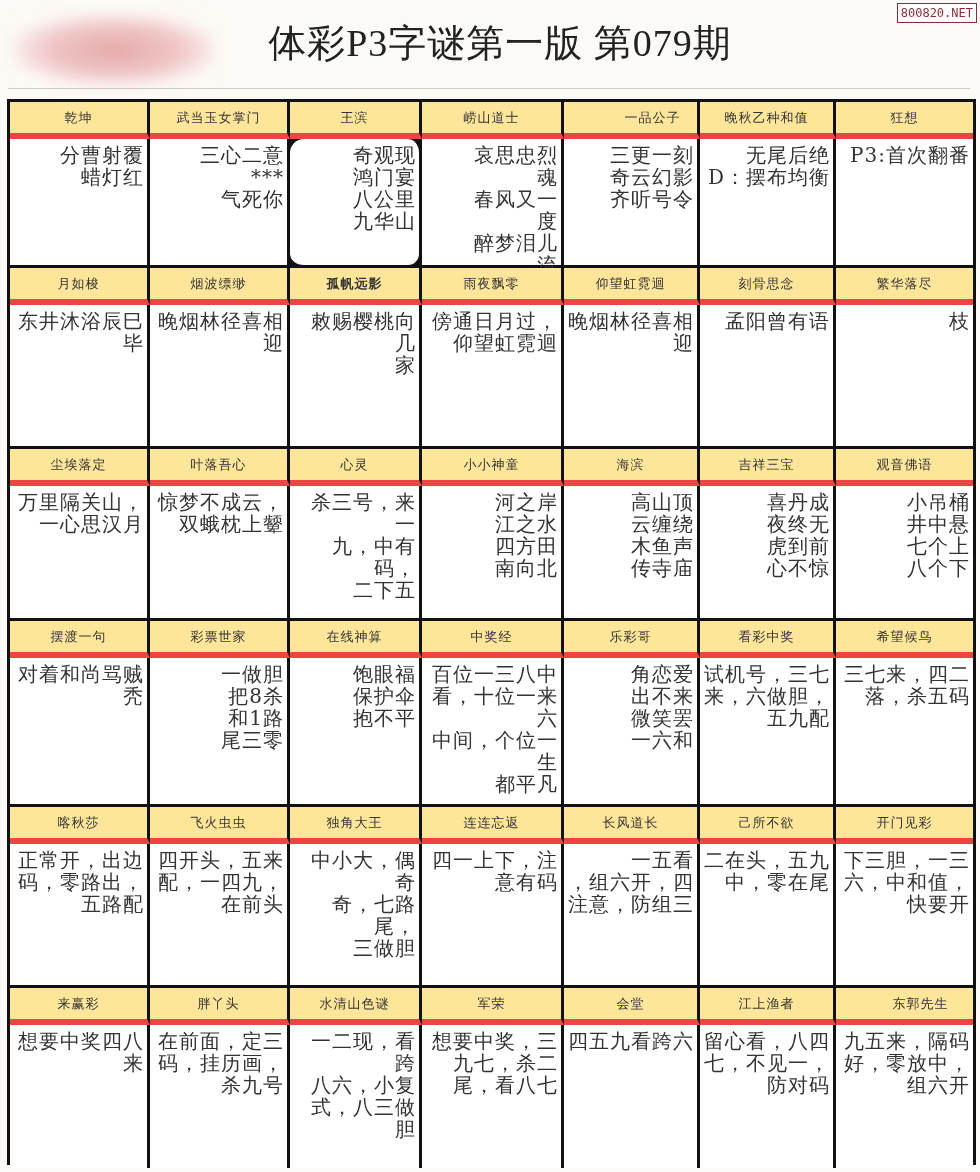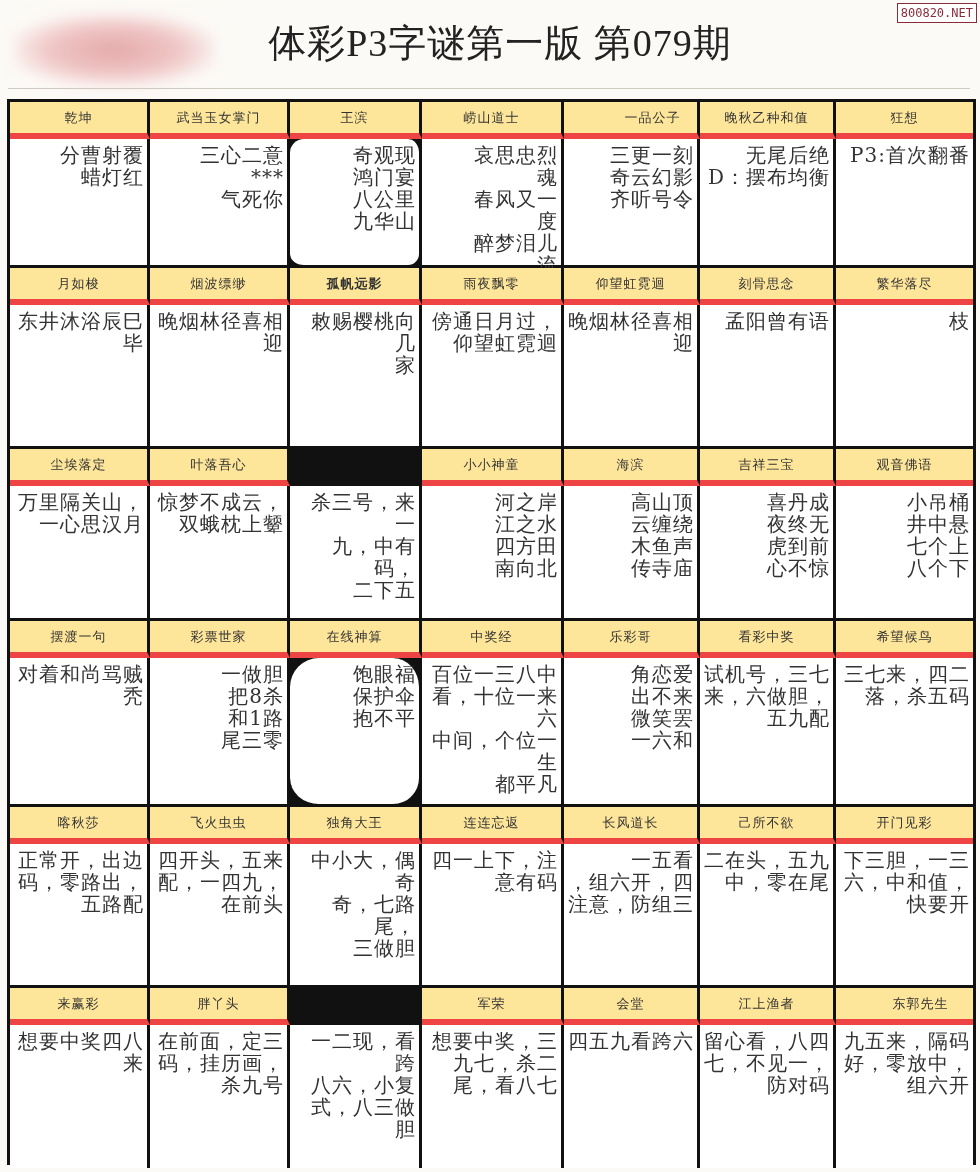--- a/index.html
+++ b/index.html
@@ -115,20 +115,21 @@
     <div class="body" style="grid-area: 4 / 3;">敕赐樱桃向几
 家</div>
     <div class="body" style="grid-area: 4 / 4;">傍通日月过，
 仰望虹霓迴</div>
     <div class="body" style="grid-area: 4 / 5;">晚烟林径喜相
 迎</div>
     <div class="body" style="grid-area: 4 / 6;">孟阳曾有语</div>
     <div class="body lastcol" style="grid-area: 4 / 7;">枝</div>
     <div class="hdr" style="grid-area: 5 / 1;">尘埃落定</div>
     <div class="hdr" style="grid-area: 5 / 2;">叶落吾心</div>
+    <div class="hdr" style="grid-area: 5 / 3;">心灵</div>
     <div class="hdr" style="grid-area: 5 / 4;">小小神童</div>
     <div class="hdr" style="grid-area: 5 / 5;">海滨</div>
     <div class="hdr" style="grid-area: 5 / 6;">吉祥三宝</div>
     <div class="hdr lastcol" style="grid-area: 5 / 7;">观音佛语</div>
     <div class="body" style="grid-area: 6 / 1;">万里隔关山，
 一心思汉月</div>
     <div class="body" style="grid-area: 6 / 2;">惊梦不成云，
 双蛾枕上颦</div>
     <div class="body" style="grid-area: 6 / 3;">杀三号，来一
 九，中有码，
@@ -155,21 +156,21 @@
     <div class="hdr" style="grid-area: 7 / 4;">中奖经</div>
     <div class="hdr" style="grid-area: 7 / 5;">乐彩哥</div>
     <div class="hdr" style="grid-area: 7 / 6;">看彩中奖</div>
     <div class="hdr lastcol" style="grid-area: 7 / 7;">希望候鸟</div>
     <div class="body" style="grid-area: 8 / 1;">对着和尚骂贼
 秃</div>
     <div class="body" style="grid-area: 8 / 2;">一做胆
 把8杀
 和1路
 尾三零</div>
-    <div class="body" style="grid-area: 8 / 3; border-radius: 29px;">饱眼福
+    <div class="body" style="grid-area: 8 / 3;">饱眼福
 保护伞
 抱不平</div>
     <div class="body" style="grid-area: 8 / 4;">百位一三八中
 看，十位一来六
 中间，个位一生
 都平凡</div>
     <div class="body" style="grid-area: 8 / 5;">角恋爱
 出不来
 微笑罢
 一六和</div>
@@ -199,20 +200,21 @@
     <div class="body" style="grid-area: 10 / 5;">一五看
 ，组六开，四
 注意，防组三</div>
     <div class="body" style="grid-area: 10 / 6;">二在头，五九
 中，零在尾</div>
     <div class="body lastcol" style="grid-area: 10 / 7;">下三胆，一三
 六，中和值，
 快要开</div>
     <div class="hdr" style="grid-area: 11 / 1;">来赢彩</div>
     <div class="hdr" style="grid-area: 11 / 2;">胖丫头</div>
+    <div class="hdr" style="grid-area: 11 / 3;">水清山色谜</div>
     <div class="hdr" style="grid-area: 11 / 4;">军荣</div>
     <div class="hdr" style="grid-area: 11 / 5;">会堂</div>
     <div class="hdr" style="grid-area: 11 / 6;">江上渔者</div>
     <div class="hdr lastcol" style="grid-area: 11 / 7; padding-left: 32px;">东郭先生</div>
     <div class="body lastrow" style="grid-area: 12 / 1;">想要中奖四八
 来</div>
     <div class="body lastrow" style="grid-area: 12 / 2;">在前面，定三
 码，挂历画，
 杀九号</div>
     <div class="body lastrow" style="grid-area: 12 / 3;">一二现，看跨

